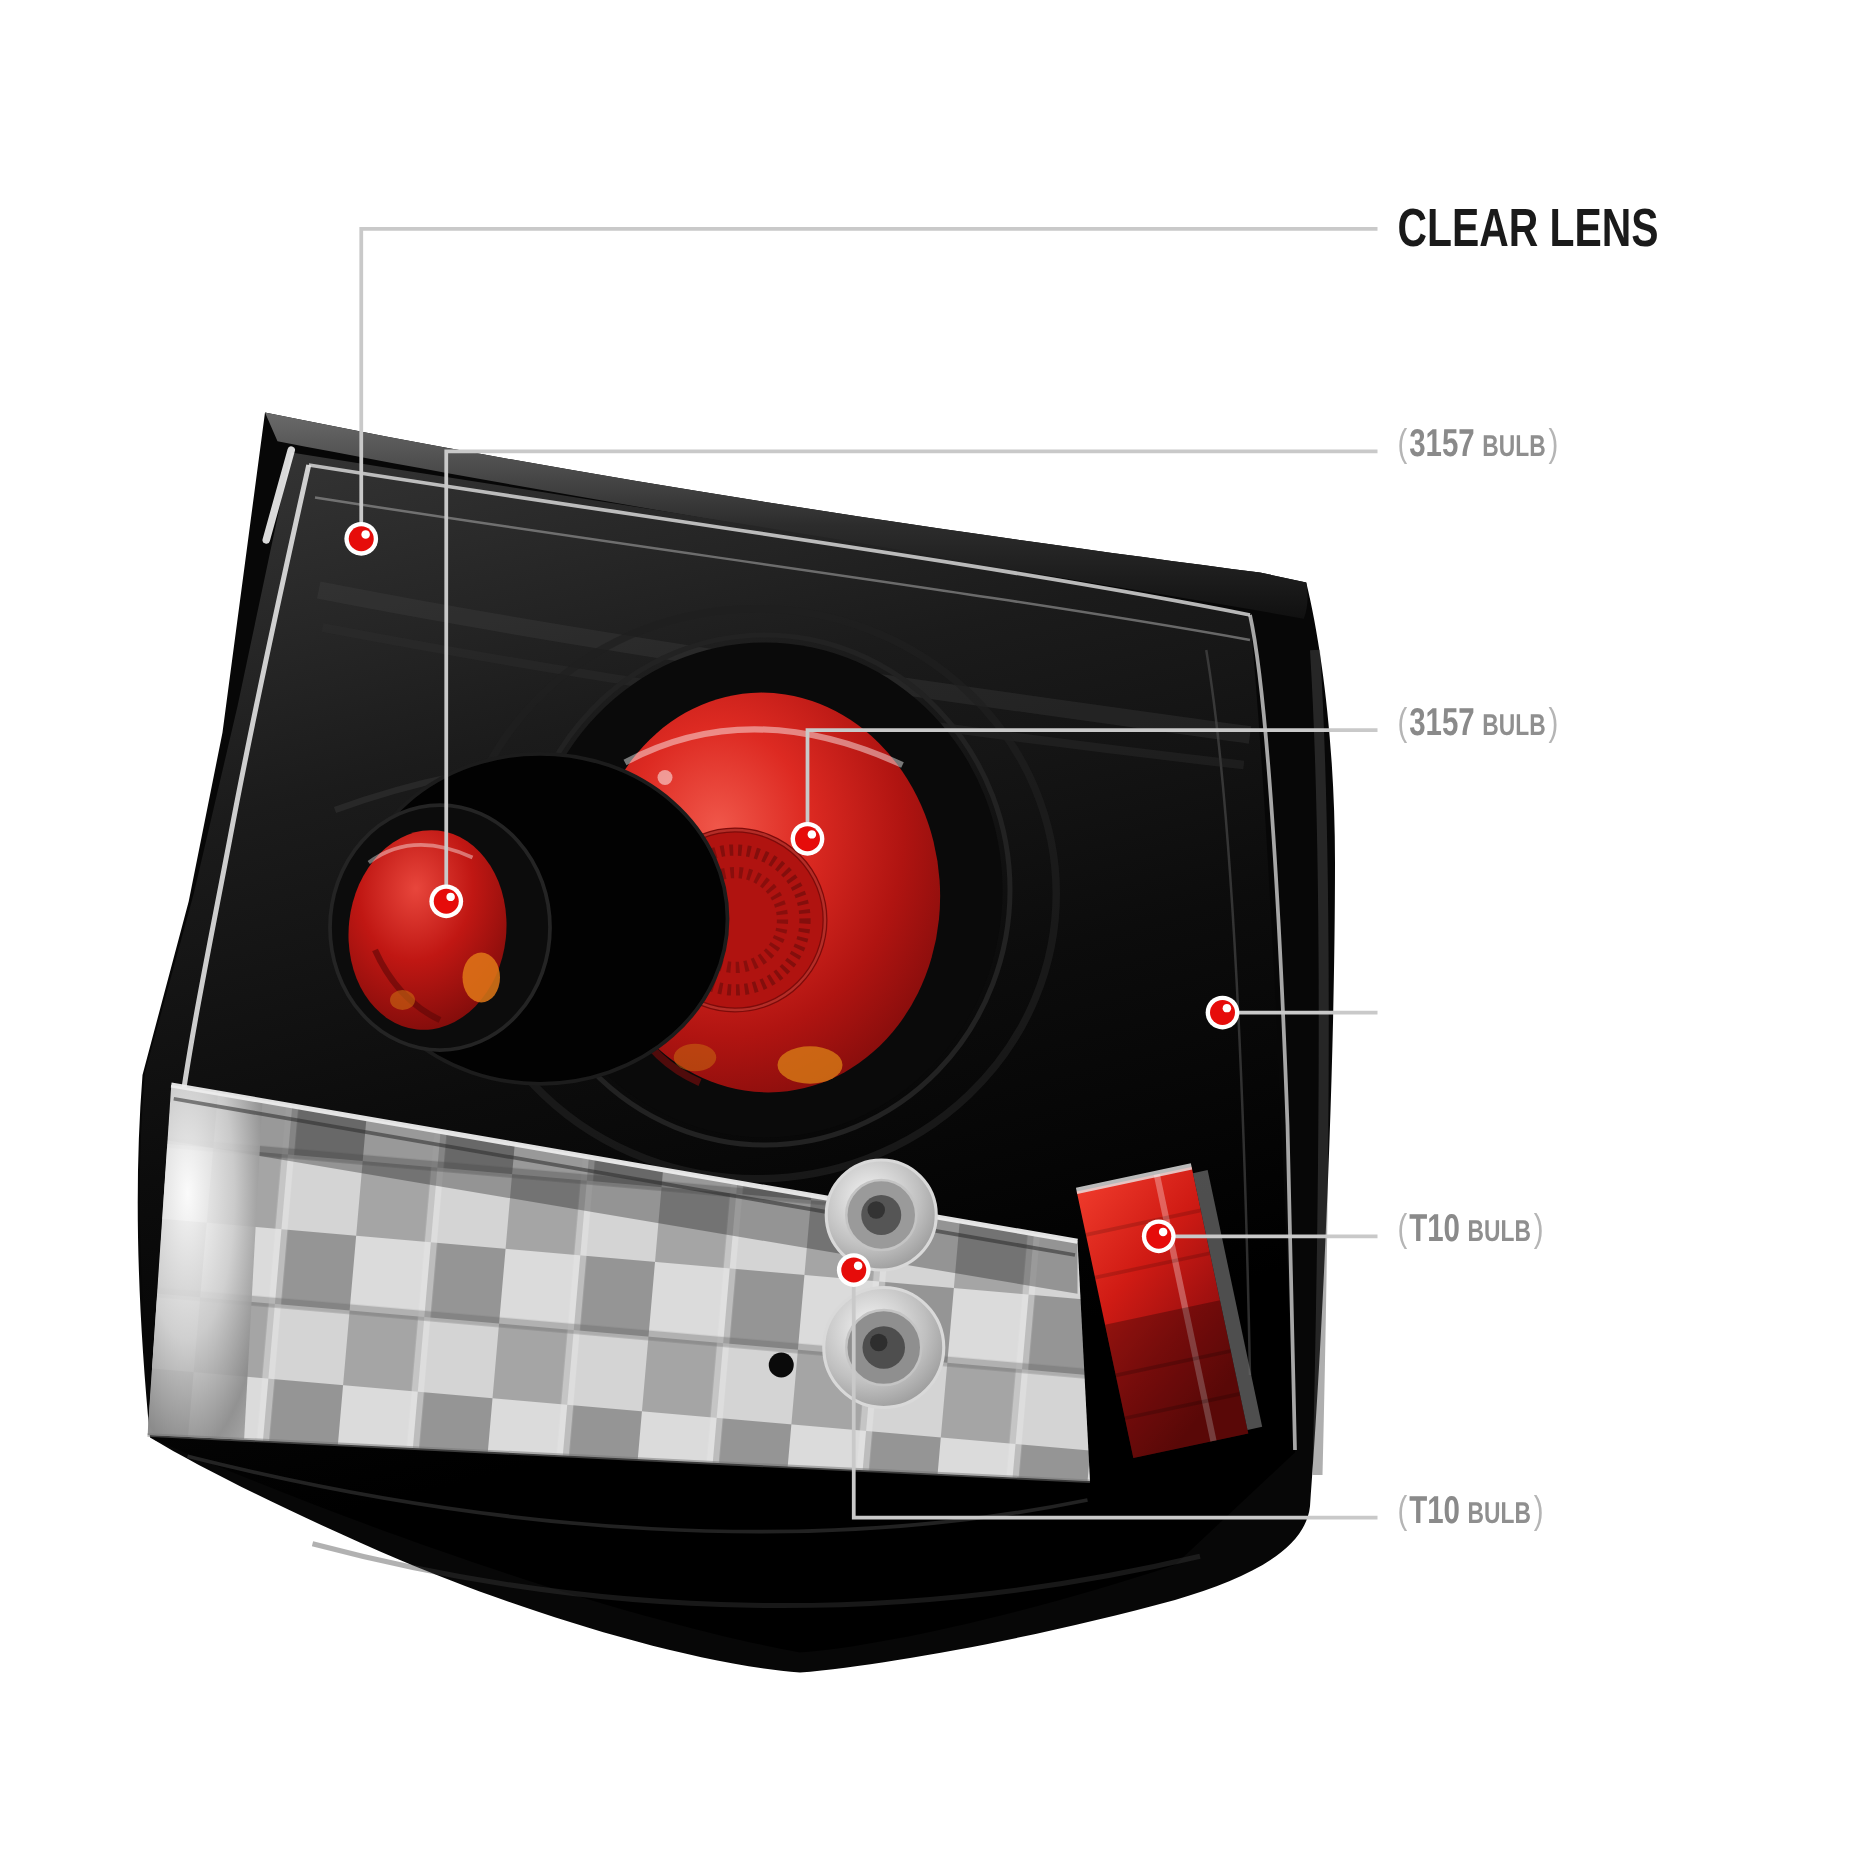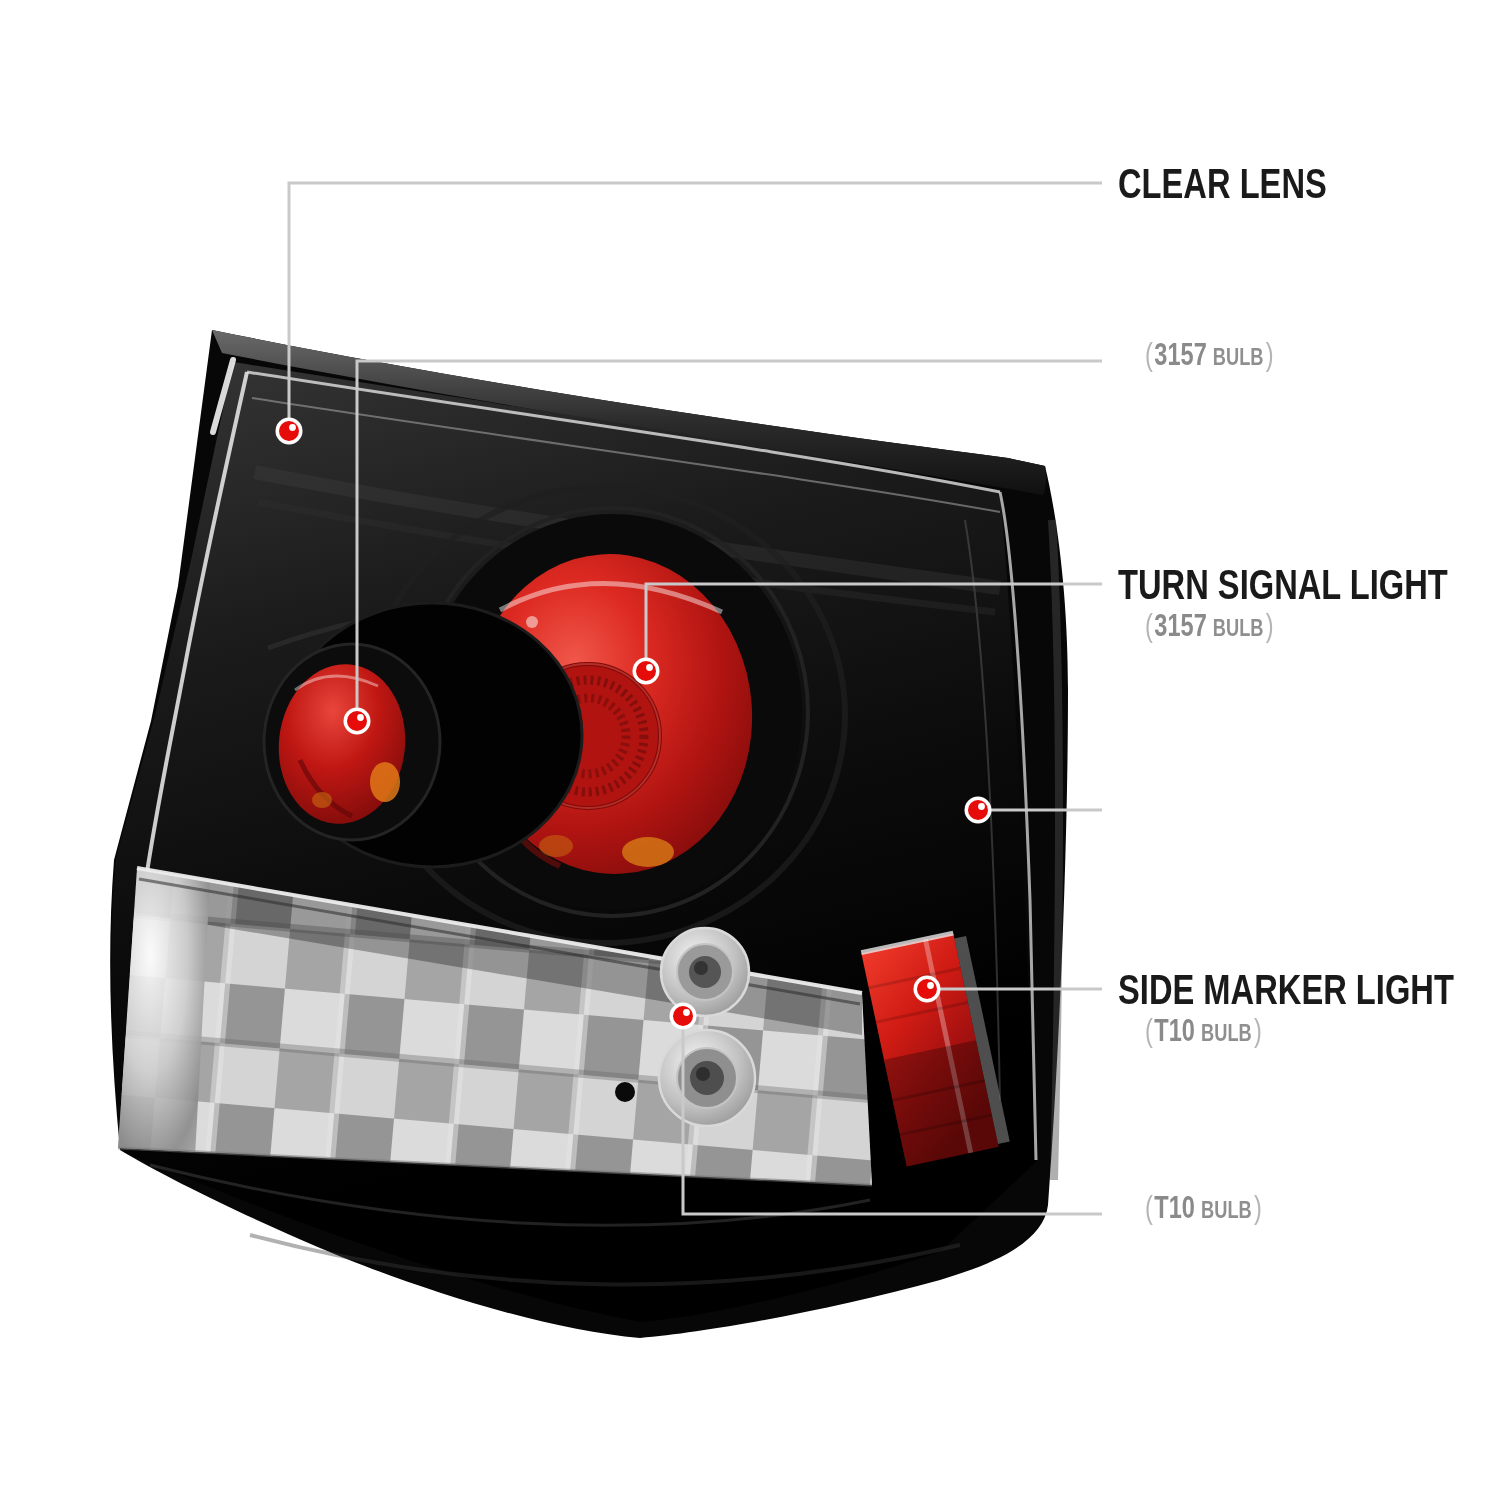--- a/index.html
+++ b/index.html
@@ -1,21 +1,21 @@
 <!DOCTYPE html>
 <html><head>
 <meta charset="utf-8">
 <style>
   html,body{margin:0;padding:0;background:#ffffff;}
   .canvas{position:relative;width:1500px;height:1343px;background:#ffffff;overflow:hidden;
           font-family:"Liberation Sans",sans-serif;}
   #artwork{position:absolute;left:0;top:0;}
   .callout-label{position:absolute;left:1118px;width:370px;}
   .clabel-title{font-weight:700;font-size:43px;line-height:48px;color:#1a1a1a;letter-spacing:0px;}
-  .clabel-sub{margin-top:1px;line-height:34px;margin-left:27px;}
+  .clabel-sub{margin-top:1px;line-height:34px;}
   .cond{display:inline-block;transform:scaleX(0.76);transform-origin:0 50%;white-space:nowrap;}
   .paren{font-weight:400;font-size:31px;color:#b5b5b5;}
   .bulb-num{font-weight:700;font-size:31px;color:#8a8a8a;margin-left:2px;}
   .bulb-word{font-weight:700;font-size:24px;color:#8f8f8f;margin-left:8px;margin-right:3px;}
 </style>
 </head>
 <body>
 
 <div class="canvas">
 
@@ -221,27 +221,25 @@
   <div class="callout-label" style="top: 159px;">
     <div class="clabel-title"><span class="cond">CLEAR LENS</span></div>
 
   </div>
 
   <div class="callout-label" style="top: 337px;">
     <div class="clabel-sub"><span class="cond"><span class="paren">(</span><span class="bulb-num">3157</span><span class="bulb-word">BULB</span><span class="paren">)</span></span></div>
   </div>
 
   <div class="callout-label" style="top: 560px;">
-    <div class="clabel-title"><span class="cond">TURN SIGNAL LIGHT</span></div>
     <div class="clabel-sub"><span class="cond"><span class="paren">(</span><span class="bulb-num">3157</span><span class="bulb-word">BULB</span><span class="paren">)</span></span></div>
   </div>
 
 
   <div class="callout-label" style="top: 965px;">
-    <div class="clabel-title"><span class="cond">SIDE MARKER LIGHT</span></div>
     <div class="clabel-sub"><span class="cond"><span class="paren">(</span><span class="bulb-num">T10</span><span class="bulb-word">BULB</span><span class="paren">)</span></span></div>
   </div>
 
   <div class="callout-label" style="top: 1190px;">
     <div class="clabel-sub"><span class="cond"><span class="paren">(</span><span class="bulb-num">T10</span><span class="bulb-word">BULB</span><span class="paren">)</span></span></div>
   </div>
 
 </div>
 
 </body></html>

